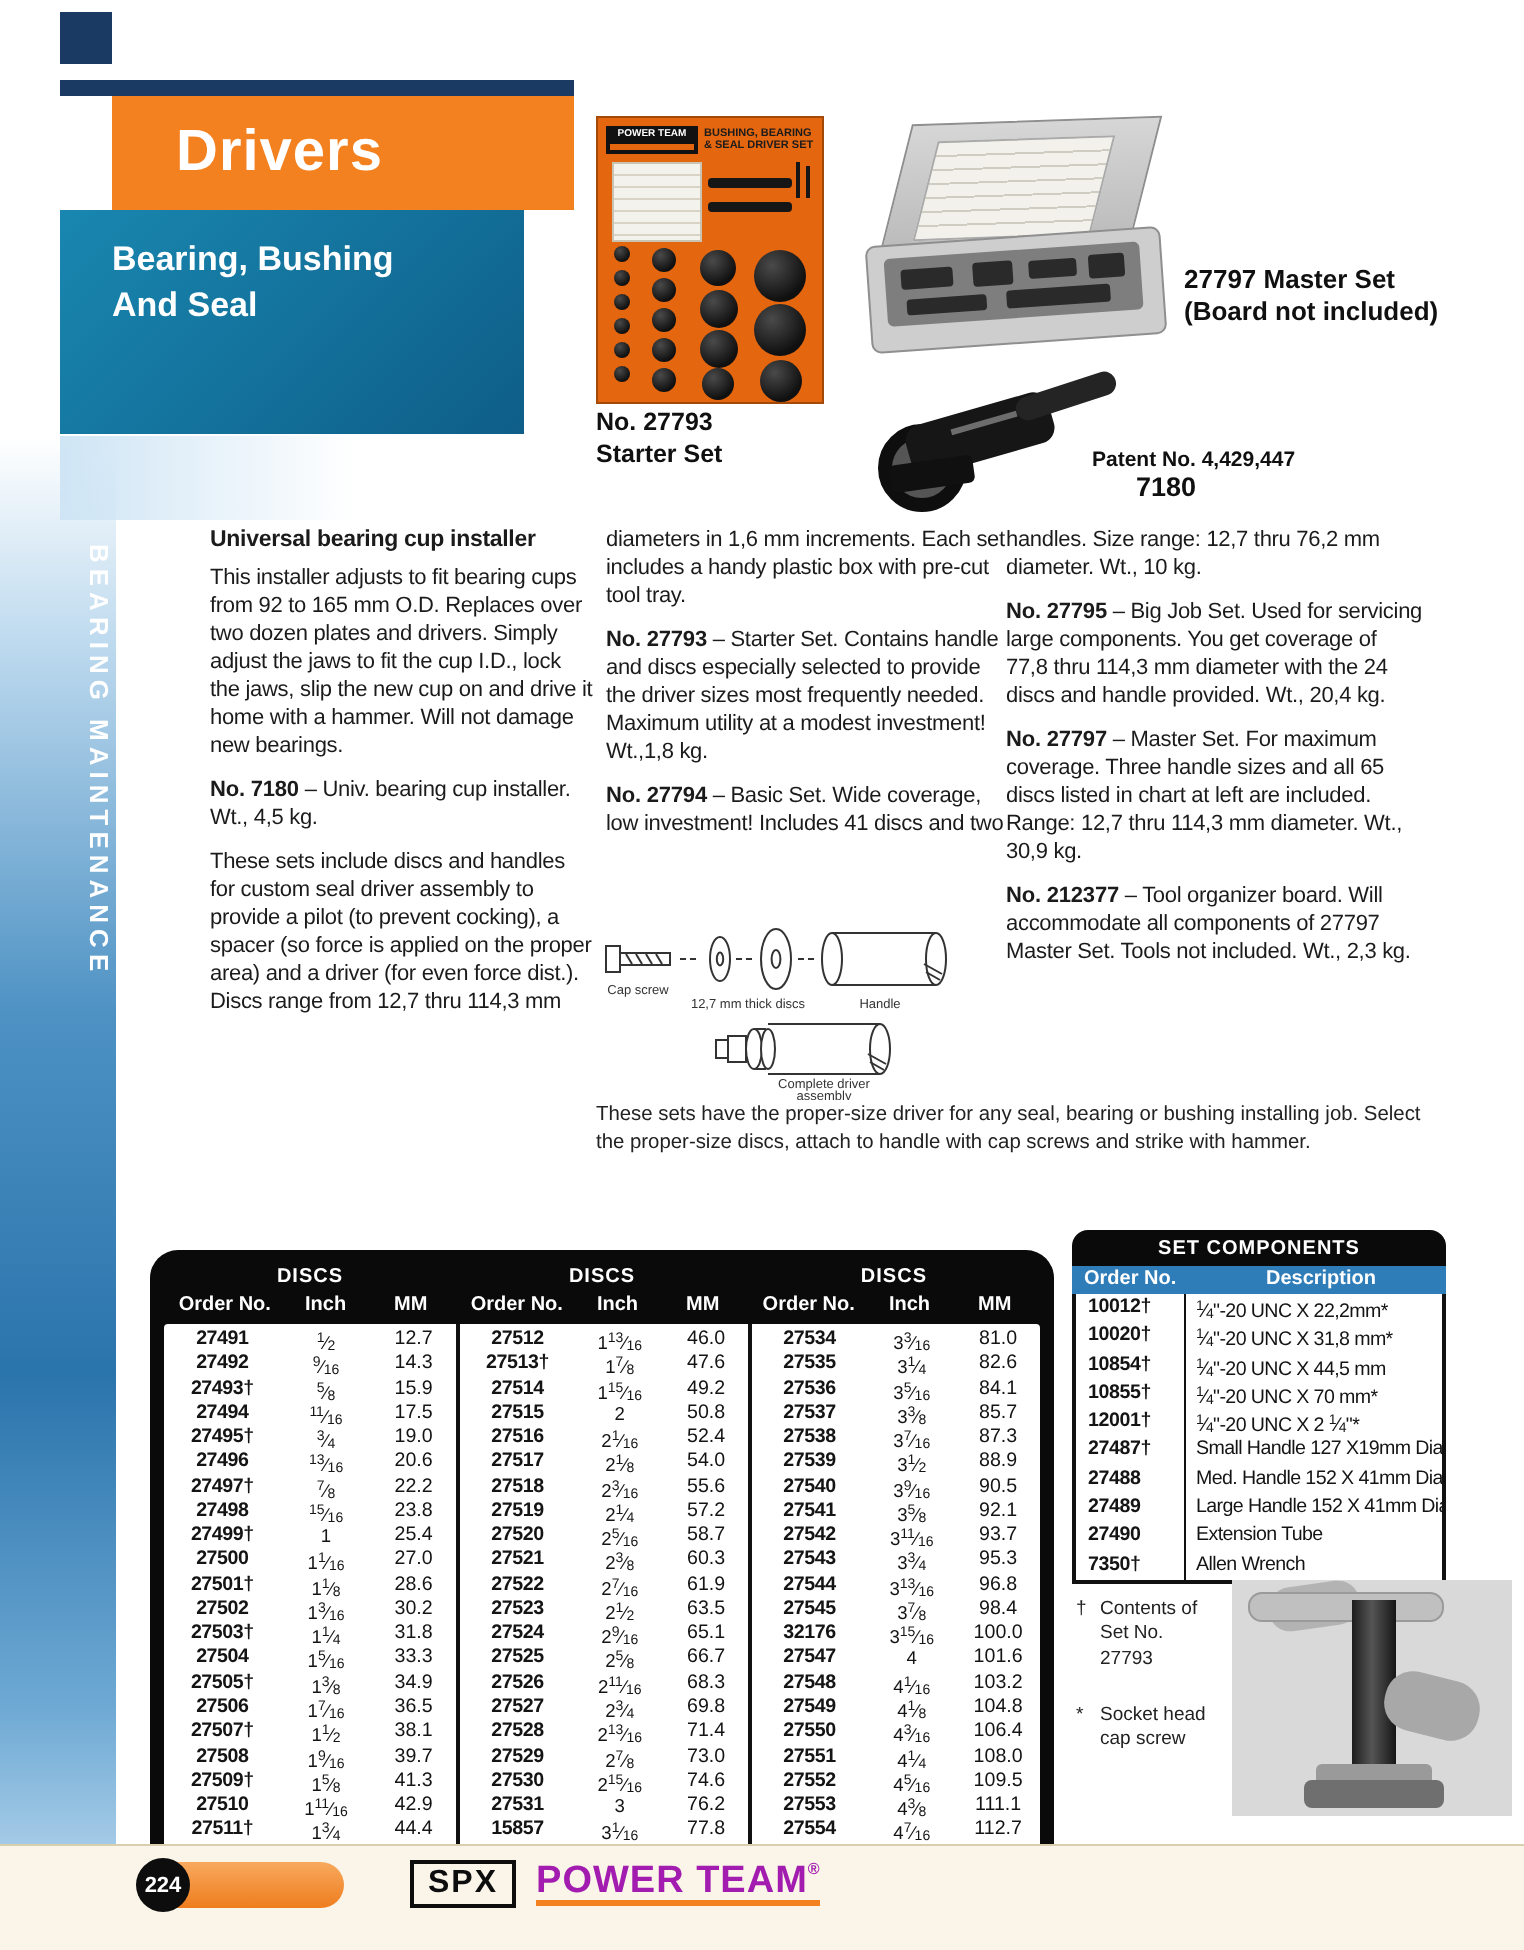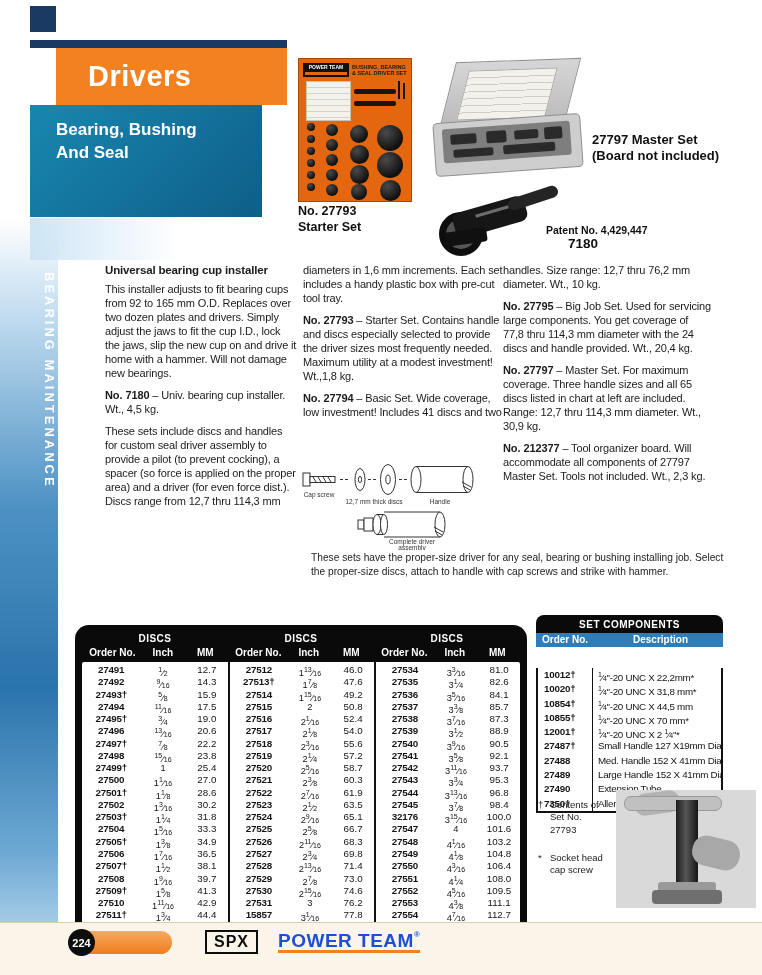--- a/index.html
+++ b/index.html
@@ -68,21 +68,21 @@
   .col{position:absolute;top:263px;font-size:11px;line-height:14px;letter-spacing:-0.15px;color:#1b1b1b;}
   .c1{left:105px;width:192px;}
   .c2{left:303px;width:200px;}
   .c3{left:503px;width:208px;}
   .blk-h{font-weight:bold;font-size:11.5px;margin:0 0 5px 0;}
   .blk-p{margin:0 0 8px 0;}
   .blk-p b{letter-spacing:-0.1px;}
 
   
   .diagram{position:absolute;left:300px;top:444px;width:212px;height:106px;}
-  .cap-small{position:absolute;left:298px;top:551px;width:424px;font-size:10.2px;line-height:1.35;color:#222;margin-left:13px;}
+  .cap-small{position:absolute;left:298px;top:551px;width:424px;font-size:10.2px;line-height:1.35;color:#222;}
 
   
   .dtable{position:absolute;left:75px;top:593px;width:452px;height:331px;background:#0A0A0A;border-radius:14px;
         box-sizing:border-box;padding:8px 7px 9px 7px;margin-top:32px;}
   .dt-head{display:flex;}
   .dt-hgroup{width:33.333%;box-sizing:border-box;}
   .dt-title{color:#fff;font-weight:bold;font-size:10px;text-align:center;letter-spacing:.5px;}
   .dt-cols{display:grid;grid-template-columns:40% 31% 29%;color:#fff;font-weight:bold;font-size:10px;
         padding:3px 2px 4px 2px;text-align:center;}
   .dt-body{display:flex;background:#ffffff;height:272px;border-radius:2px;}
@@ -95,21 +95,21 @@
   .c-inch .n,.st-desc .n{font-size:7px;vertical-align:3.5px;}
   .c-inch .d,.st-desc .d{font-size:7px;vertical-align:-0.5px;}
 
   
   .stable{position:absolute;left:536px;top:615px;width:187px;}
   .st-title{background:#0A0A0A;color:#fff;font-weight:bold;font-size:10px;text-align:center;
         letter-spacing:.5px;border-radius:8px 8px 0 0;padding:4px 0 3px 0;}
   .st-sub{background:#2E7CB8;color:#fff;font-weight:bold;font-size:10px;display:flex;padding:1px 0 2px 0;}
   .st-sub .h1{padding-left:6px;width:56px;}
   .st-sub .h2{flex:1;text-align:center;}
-  .st-body{background:#fff;border:2px solid #111;border-top:none;margin-top:21px;}
+  .st-body{background:#fff;border:2px solid #111;border-top:none;}
   .st-row{display:flex;height:14.3px;line-height:14.3px;font-size:9.8px;}
   .st-ord{width:48px;padding-left:6px;font-weight:bold;letter-spacing:-0.2px;}
   .st-desc{flex:1;border-left:1.5px solid #111;padding-left:5px;letter-spacing:-0.3px;white-space:nowrap;overflow:hidden;}
 
   
   .fnotes{position:absolute;left:538px;top:799px;width:72px;font-size:9.5px;line-height:1.3;color:#222;}
   .fnote{display:flex;margin-bottom:16px;}
   .fnote .mk{width:12px;}
   .fnote .tx{flex:1;}
 
@@ -123,21 +123,21 @@
   .ph-gear{position:absolute;left:36px;top:100px;width:70px;height:14px;background:#6f6f6f;border-radius:4px;}
 
   
   .cream{position:absolute;left:0;top:922px;width:762px;height:53px;background:#FAF5E8;border-top:1px solid #d8cfae;}
   .pill{position:absolute;left:72px;top:931px;width:100px;height:23px;border-radius:12px;
         background:linear-gradient(180deg,#f8a95e,#ee7d1e);}
   .pcircle{position:absolute;left:68px;top:929px;width:27px;height:27px;border-radius:50%;background:#0d0d0d;
         color:#fff;font-size:11px;font-weight:bold;display:flex;align-items:center;justify-content:center;}
   .logo{position:absolute;left:205px;top:930px;display:flex;align-items:center;}
   .spx{border:2.5px solid #0d0d0d;color:#0d0d0d;font-weight:900;font-size:16px;padding:1px 7px;letter-spacing:1px;}
-  .pteam{margin-left:20px;color:#1d4ed8;font-weight:900;font-size:19px;letter-spacing:.5px;
+  .pteam{margin-left:10px;color:#a21caf;font-weight:900;font-size:19px;letter-spacing:.5px;
         border-bottom:3px solid #F48120;line-height:1.05;}
   .reg{font-size:8px;vertical-align:top;}
 </style>
 </head>
 <body>
 
 <div id="page">
 
   <div class="band"></div>
   <div class="wedge"></div>

